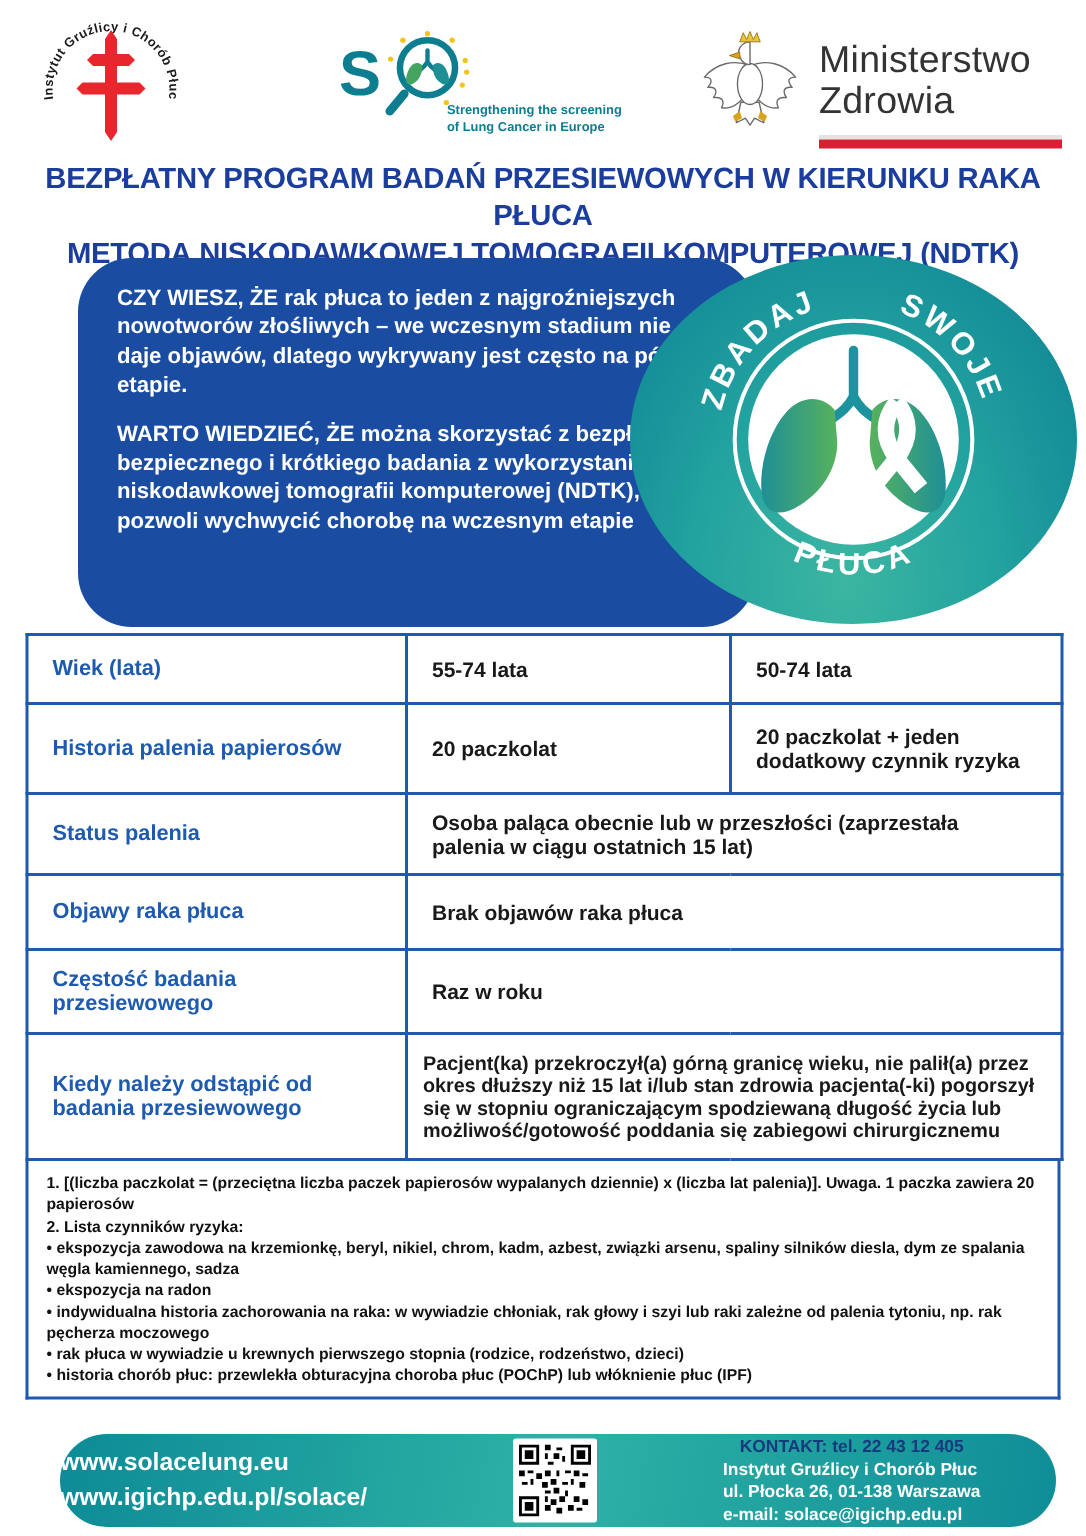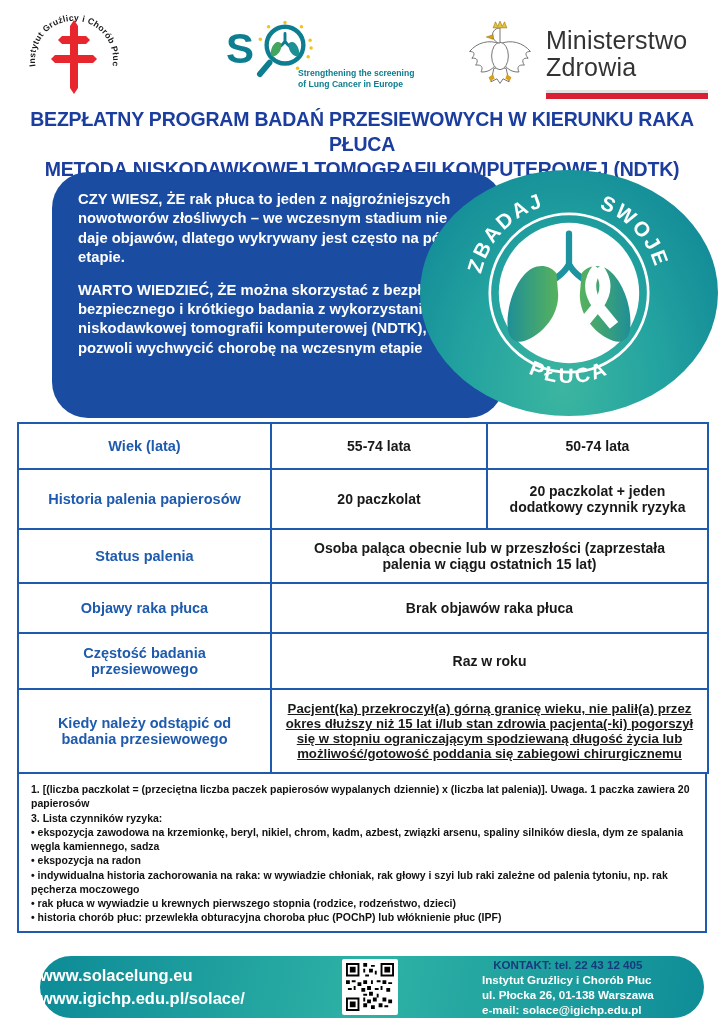--- a/index.html
+++ b/index.html
@@ -31,27 +31,27 @@
                background:#1a4da1; border-radius:36px; padding:18px 24px 14px 26px;
                color:#fff; font-weight:bold; font-size:14.8px; line-height:1.31;margin-left:38px; }
   .intro-box p + p { margin-top:13px; }
   .teal-blob { position:absolute; left:420px; top:0; width:298px; height:246px; border-radius:50%;
                background:radial-gradient(ellipse at 48% 88%, #3cb6a1 0%, #23a3a0 45%, #0b8093 100%); }
   .badge-svg { position:absolute; left:50%; top:50%; transform:translate(-50%,-50%); width:216px; height:216px; }
 
   
   .table-wrap { position:absolute; top:422px; left:17px; width:690px; }
   table.criteria { width:100%; border-collapse:collapse; table-layout:fixed; }
-  table.criteria td { border:2px solid #1e5aad; font-weight:bold; text-align:center;
+  table.criteria td { border:2px solid #1e5aad; font-weight:bold; text-align:left;
                       vertical-align:middle; padding:5px 16px; }
   td.lbl { color:#1e5aad; font-size:14.5px; }
   td.val { color:#191919; font-size:14px; }
   tr.r1 td { height:46px; } tr.r2 td { height:60px; } tr.r3 td { height:54px; }
   tr.r4 td { height:50px; } tr.r5 td { height:56px; } tr.r6 td { height:84px; }
-  tr.r6 td.val { font-size:13.2px; padding:5px 10px;text-decoration:underline; }
+  tr.r6 td.val { font-size:13.2px; padding:5px 10px; }
 
   
   .footnotes { border:2px solid #1e5aad; border-top:none; padding:8px 12px 6px 12px;
                font-size:10.5px; font-weight:bold; color:#111; line-height:1.36; min-height:158px; }
   .footnotes ul { list-style:none; }
   .footnotes li.bullet::before { content:"\2022  "; }
 
   
   .footer-pill { position:absolute; left:40px; top:956px; width:664px; height:62px; border-radius:34px;
                  background:linear-gradient(100deg, #0d8b97 0%, #2eb2a5 50%, #0f8d98 100%);
@@ -217,21 +217,21 @@
       </tr>
       <tr class="r6">
         <td class="lbl">Kiedy należy odstąpić od badania przesiewowego</td>
         <td class="val" colspan="2">Pacjent(ka) przekroczył(a) górną granicę wieku, nie palił(a) przez okres dłuższy niż 15 lat i/lub stan zdrowia pacjenta(-ki) pogorszył się w stopniu ograniczającym spodziewaną długość życia lub możliwość/gotowość poddania się zabiegowi chirurgicznemu</td>
       </tr>
     </tbody>
       </table>
 
     <div class="footnotes">
       <div>1. [(liczba paczkolat = (przeciętna liczba paczek papierosów wypalanych dziennie) x (liczba lat palenia)]. Uwaga. 1 paczka zawiera 20 papierosów</div>
-      <div>3. Lista czynników ryzyka:</div>
+      <div>2. Lista czynników ryzyka:</div>
       <ul>
         <li class="bullet">ekspozycja zawodowa na krzemionkę, beryl, nikiel, chrom, kadm, azbest, związki arsenu, spaliny silników diesla, dym ze spalania węgla kamiennego, sadza</li>
         <li class="bullet">ekspozycja na radon</li>
         <li class="bullet">indywidualna historia zachorowania na raka: w wywiadzie chłoniak, rak głowy i szyi lub raki zależne od palenia tytoniu, np. rak pęcherza moczowego</li>
         <li class="bullet">rak płuca w wywiadzie u krewnych pierwszego stopnia (rodzice, rodzeństwo, dzieci)</li>
         <li class="bullet">historia chorób płuc: przewlekła obturacyjna choroba płuc (POChP) lub włóknienie płuc (IPF)</li>
       </ul>
     </div>
   </div>
 

